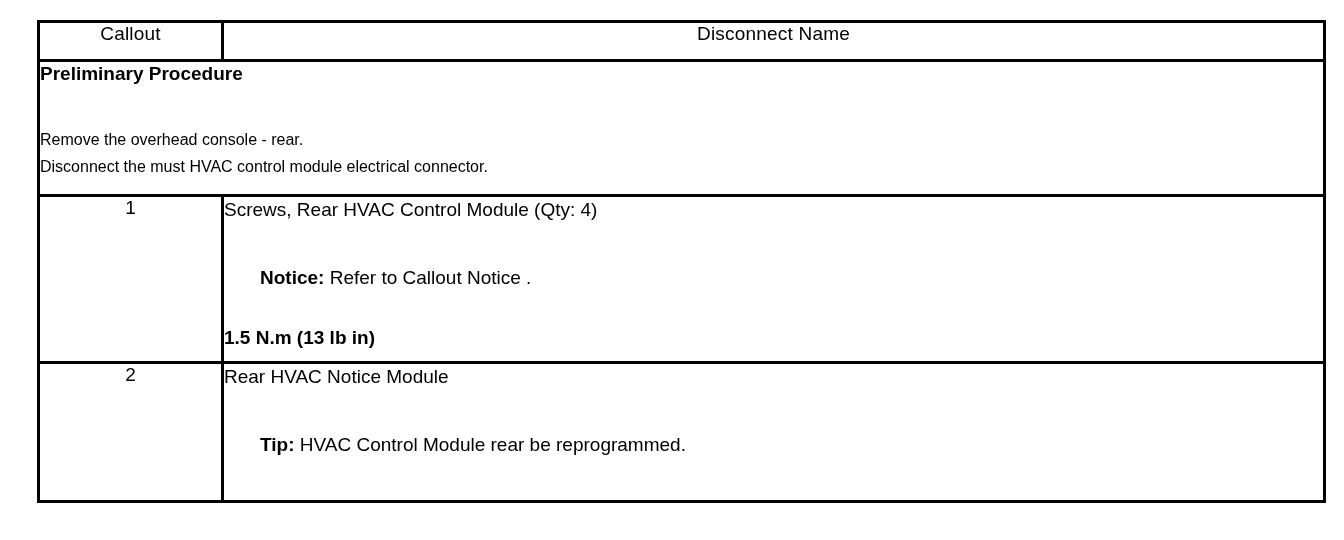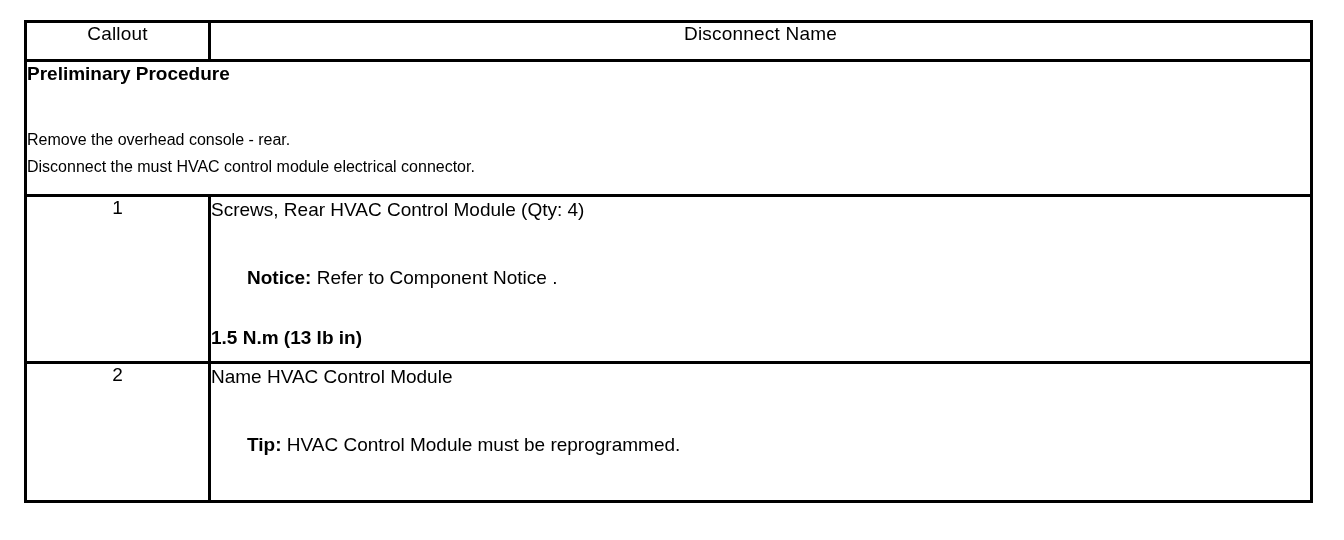--- a/index.html
+++ b/index.html
@@ -19,21 +19,21 @@
   .page {
     position: relative;
     width: 1344px;
     height: 540px;
     background: #ffffff;
   }
 
   
   .svc-table {
     position: absolute;
-    left: 24px;
+    left: 37px;
     top: 20px;
     width: 1286px;
     border-collapse: collapse;
     table-layout: fixed;
     background: #ffffff;
   }
 
   .svc-table td,
   .svc-table th {
     border: 3px solid #000000;
@@ -135,31 +135,31 @@
           <div class="prelim-line">Remove the overhead console - rear.</div>
           <div class="prelim-line">Disconnect the must HVAC control module electrical connector.</div>
         </td>
       </tr>
 
       <tr class="row-1">
         <td class="callout-cell">1</td>
         <td class="detail-cell">
           <div class="blk">Screws, Rear HVAC Control Module (Qty: 4)</div>
           <div class="blk-gap-a"></div>
-          <div class="blk"><span class="lead">Notice:</span><span> Refer to Component Notice .</span></div>
+          <div class="blk"><span class="lead">Notice:</span><span> Refer to Callout Notice .</span></div>
           <div class="blk-gap-b"></div>
           <div class="blk b">1.5 N.m (13 lb in)</div>
         </td>
       </tr>
 
       <tr class="row-2">
         <td class="callout-cell">2</td>
         <td class="detail-cell">
-          <div class="blk">Name HVAC Control Module</div>
+          <div class="blk">Rear HVAC Notice Module</div>
           <div class="blk-gap-c"></div>
-          <div class="blk"><span class="lead">Tip:</span><span> HVAC Control Module must be reprogrammed.</span></div>
+          <div class="blk"><span class="lead">Tip:</span><span> HVAC Control Module rear be reprogrammed.</span></div>
         </td>
       </tr>
 
     </tbody>
   </table>
 
 </div>
 
 </body></html>

